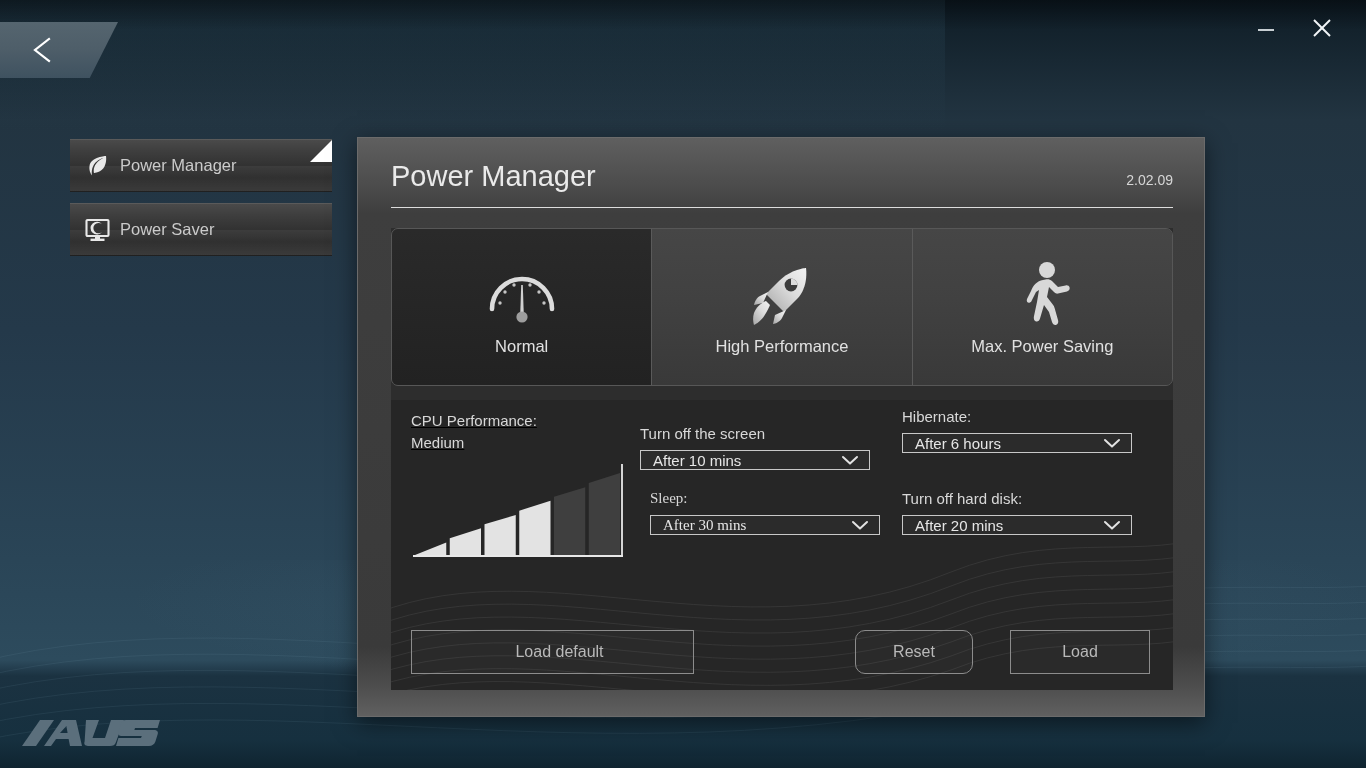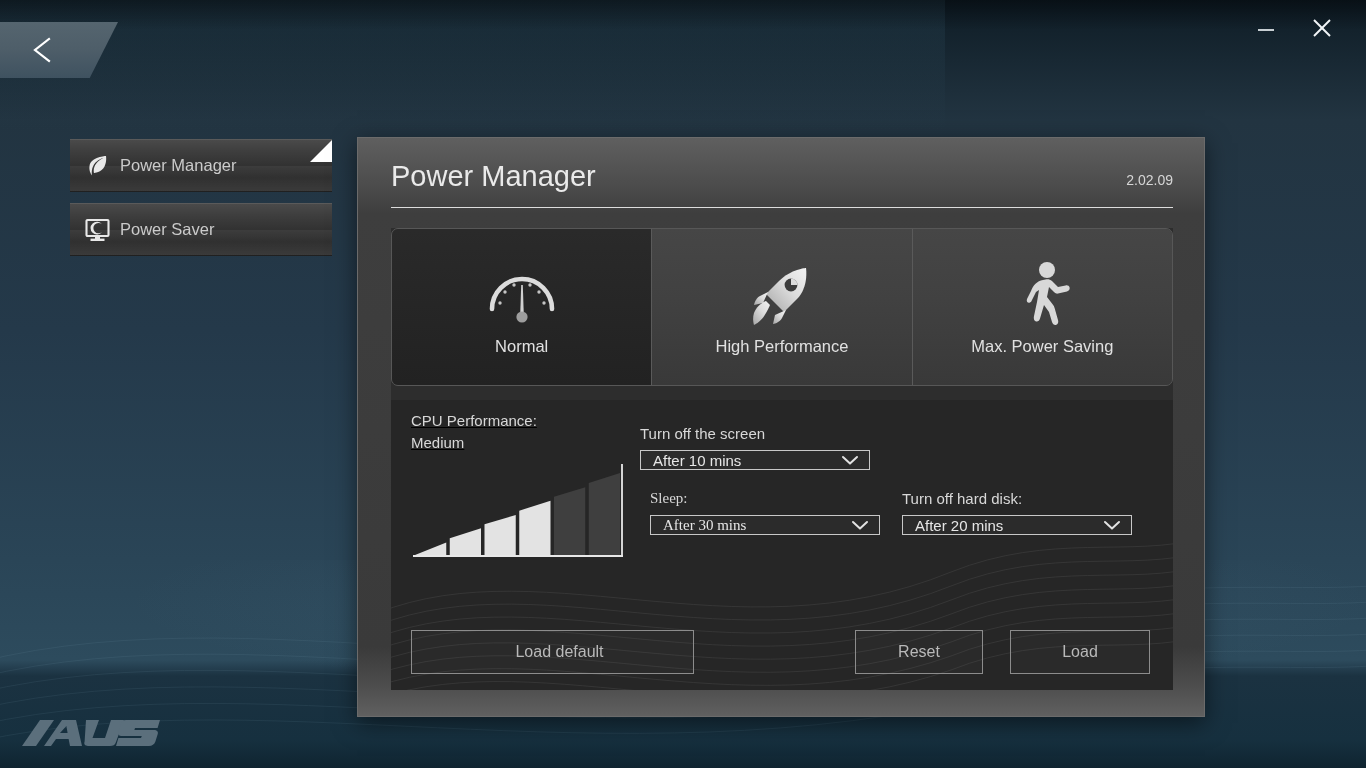--- a/index.html
+++ b/index.html
@@ -319,21 +319,21 @@
     border: 1px solid #8c8c8c;
     color: #b9b9b9;
     font-size: 16px;
     font-family: "Liberation Sans", sans-serif;
     display: flex;
     align-items: center;
     justify-content: center;
     cursor: pointer;
   }
   .btn-load { left: 20px; width: 283px; padding-left: 14px; }
-  .btn-reset { left: 464px; width: 128px; }
+  .btn-reset { left: 464px; width: 118px; border-radius: 10px; }
   .btn-save { left: 619px; width: 140px; }
 
   
   .asus {
     position: absolute;
     left: 20px; top: 716px;
     width: 150px; height: 34px;
   }
 </style>
 </head>
@@ -517,20 +517,29 @@
         <div class="field f2">
           <span class="field-label">Sleep:</span>
           <div class="select">
             <span class="select-value">After 30 mins</span>
             <svg class="select-arrow" viewBox="0 0 18 12">
               <polyline points="2,3 9,9.6 16,3" fill="none" stroke="#e2e2e2" stroke-width="2" stroke-linecap="round" stroke-linejoin="round"></polyline>
             </svg>
           </div>
         </div>
 
+        <div class="field f3">
+          <span class="field-label">Hibernate:</span>
+          <div class="select">
+            <span class="select-value">After 6 hours</span>
+            <svg class="select-arrow" viewBox="0 0 18 12">
+              <polyline points="2,3 9,9.6 16,3" fill="none" stroke="#e2e2e2" stroke-width="2" stroke-linecap="round" stroke-linejoin="round"></polyline>
+            </svg>
+          </div>
+        </div>
 
         <div class="field f4">
           <span class="field-label">Turn off hard disk:</span>
           <div class="select">
             <span class="select-value">After 20 mins</span>
             <svg class="select-arrow" viewBox="0 0 18 12">
               <polyline points="2,3 9,9.6 16,3" fill="none" stroke="#e2e2e2" stroke-width="2" stroke-linecap="round" stroke-linejoin="round"></polyline>
             </svg>
           </div>
         </div>

